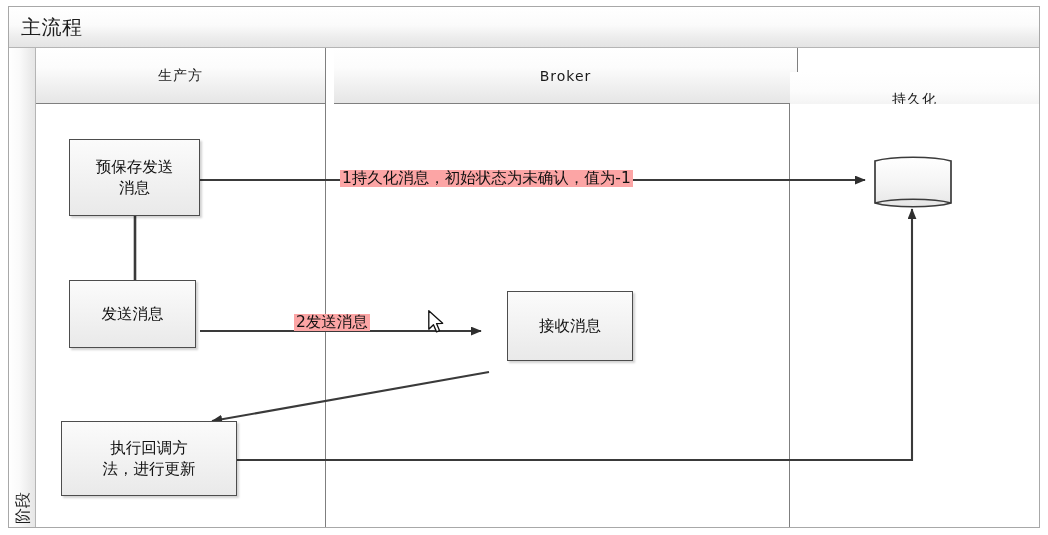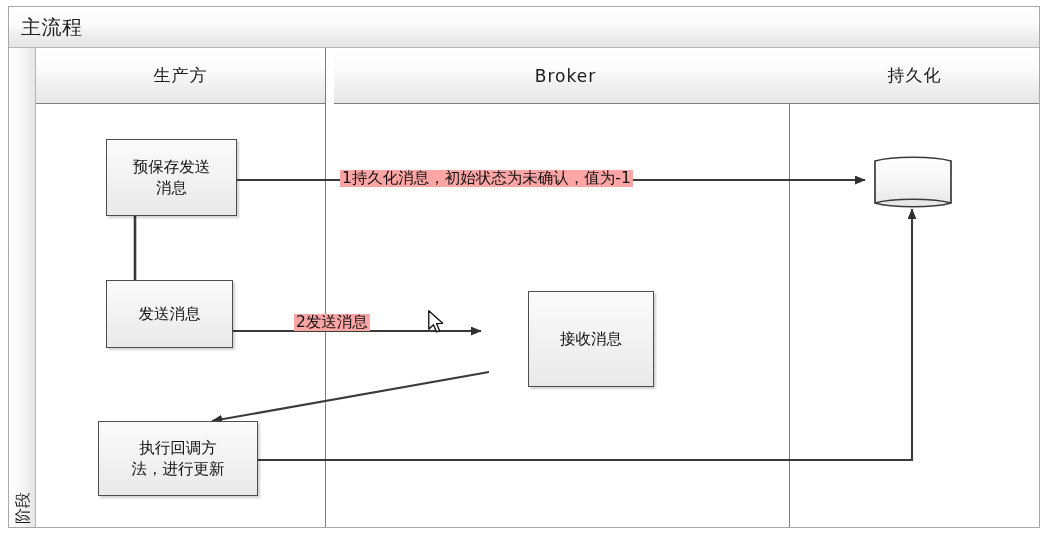--- a/index.html
+++ b/index.html
@@ -26,36 +26,36 @@
     transform:rotate(-90deg);transform-origin:50% 50%;
     display:flex;align-items:center;justify-content:center;
     font-size:16px;color:#1d1d1d;white-space:nowrap;
     font-family:"DejaVu Sans","Liberation Sans",sans-serif;}
 
   
   .lane-head{position:absolute;top:48px;height:56px;box-sizing:border-box;
     border-right:1px solid #7f7f7f;border-bottom:1px solid #7f7f7f;
     background:linear-gradient(to bottom,#ffffff 0%,#fcfcfc 35%,#efefef 72%,#e6e6e6 100%);
     display:flex;align-items:center;justify-content:center;}
-  .lane-head span{font-size:17px;color:#1a1a1a;letter-spacing:1px;
+  .lane-head span{font-size:14px;color:#1a1a1a;letter-spacing:1px;
     font-family:"DejaVu Sans","Liberation Sans",sans-serif;}
-  .lane-head.last{border-right:none;}
+  .lane-head.last{border-right:none;margin-top:24px;}
 
   
   .lane-body{position:absolute;top:104px;height:423px;box-sizing:border-box;
     border-right:1px solid #7f7f7f;background:#ffffff;}
   .lane-body.last{border-right:none;}
 
   
   .node{position:absolute;box-sizing:border-box;border:1px solid #4d4d4d;
     background:linear-gradient(to bottom,#fbfbfb 0%,#f3f3f3 45%,#e9e9e9 100%);
     box-shadow:2px 2px 2px rgba(0,0,0,.18);
     display:flex;align-items:center;justify-content:center;text-align:center;
     font-size:15.5px;color:#111;line-height:1.32;padding:2px 4px;
-    font-family:"DejaVu Sans","Liberation Sans",sans-serif;margin-left:37px;}
+    font-family:"DejaVu Sans","Liberation Sans",sans-serif;}
 
   
   .db{position:absolute;}
   .db svg{display:block;}
 
   
   #wires{position:absolute;left:0;top:0;width:1048px;height:535px;pointer-events:none;}
 
   
   .elabel{position:absolute;font-size:15.5px;color:#111;white-space:nowrap;
@@ -129,25 +129,25 @@
 
   <div class="node" style="left:69px;top:139px;width:131px;height:77px;">
     <span style="white-space:pre-line;">预保存发送
 消息</span>
   </div>
 
   <div class="node" style="left:69px;top:280px;width:127px;height:68px;">
     <span style="white-space:pre-line;">发送消息</span>
   </div>
 
-  <div class="node" style="left:491px;top:291px;width:126px;height:96px;">
+  <div class="node" style="left:507px;top:291px;width:126px;height:70px;">
     <span style="white-space:pre-line;">接收消息</span>
   </div>
 
-  <div class="node" style="left:61px;top:421px;width:160px;height:75px;">
+  <div class="node" style="left:61px;top:421px;width:176px;height:75px;">
     <span style="white-space:pre-line;">执行回调方
 法，进行更新</span>
   </div>
 
   <div class="elabel" style="left:340px;top:170px;">1持久化消息，初始状态为未确认，值为-1</div>
   <div class="elabel" style="left:294px;top:314px;">2发送消息</div>
 
   <svg class="cursor" style="left:427px;top:310px;" viewBox="0 0 12 18">
     <path d="M0.6,0.6 L0.6,14.4 L4.1,11.0 L6.4,16.4 L8.6,15.4 L6.4,10.2 L11.0,10.0 Z" fill="#ffffff" stroke="#111111" stroke-width="1.0" stroke-linejoin="round"></path>
   </svg>

